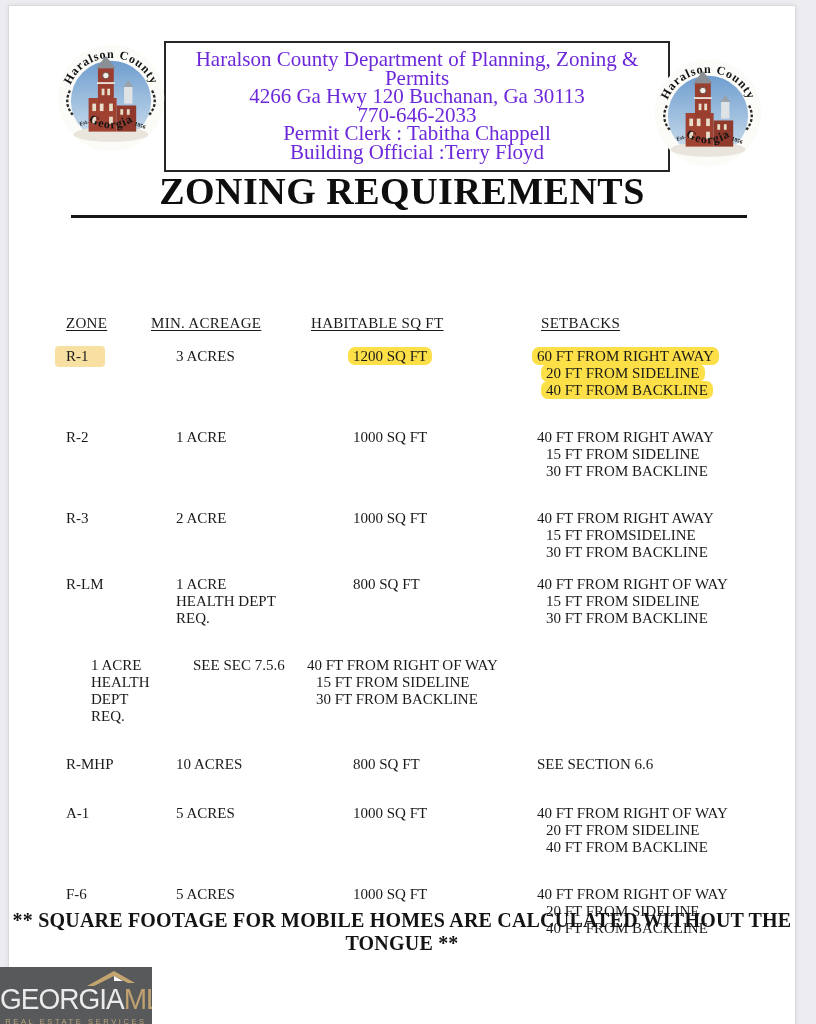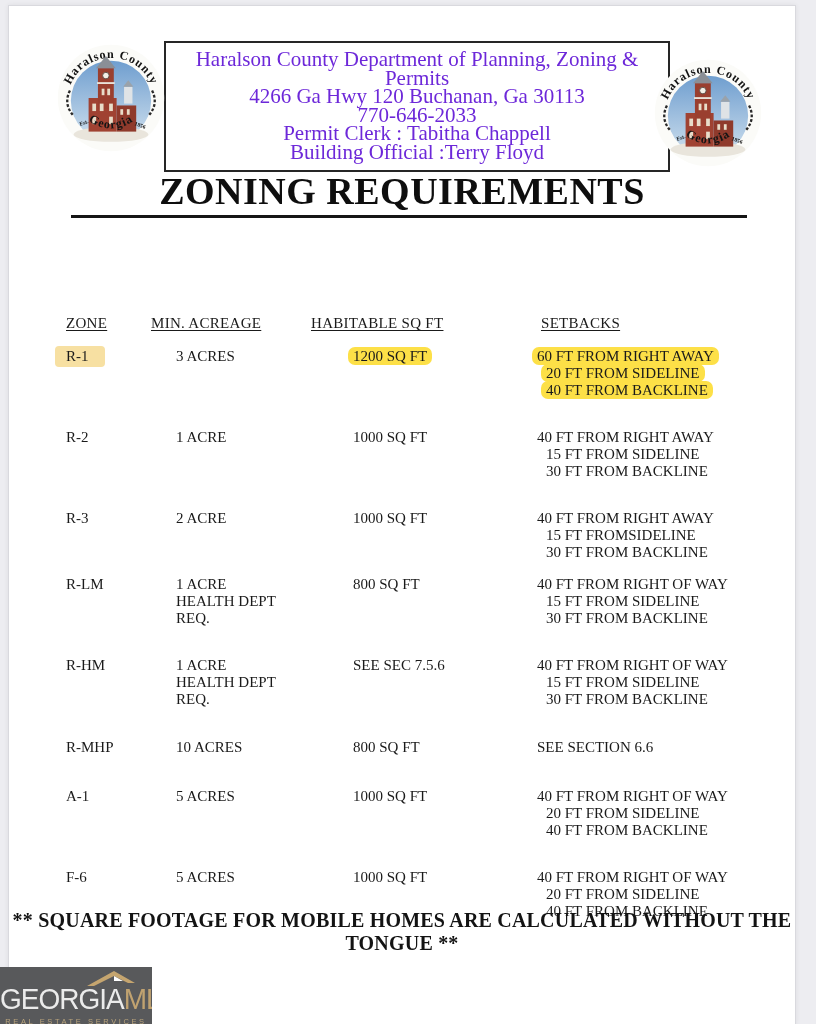--- a/index.html
+++ b/index.html
@@ -242,21 +242,20 @@
           </div>
     <div class="cell sqft-cell"><span class="sqft-text">800 SQ FT</span></div>
     <div class="cell setb-cell">
             <div><span>40 FT FROM RIGHT OF WAY</span></div>
             <div class="indent"><span>15 FT FROM SIDELINE</span></div>
             <div class="indent"><span>30 FT FROM BACKLINE</span></div>
           </div>
   </div>
 
   <div class="zrow">
-    <div class="cell zone-cell"><span class="zone-text">R-HM</span></div>
     <div class="cell acre-cell">
             <div>1 ACRE</div>
             <div>HEALTH DEPT REQ.</div>
           </div>
     <div class="cell sqft-cell"><span class="sqft-text">SEE SEC 7.5.6</span></div>
     <div class="cell setb-cell">
             <div><span>40 FT FROM RIGHT OF WAY</span></div>
             <div class="indent"><span>15 FT FROM SIDELINE</span></div>
             <div class="indent"><span>30 FT FROM BACKLINE</span></div>
           </div>

